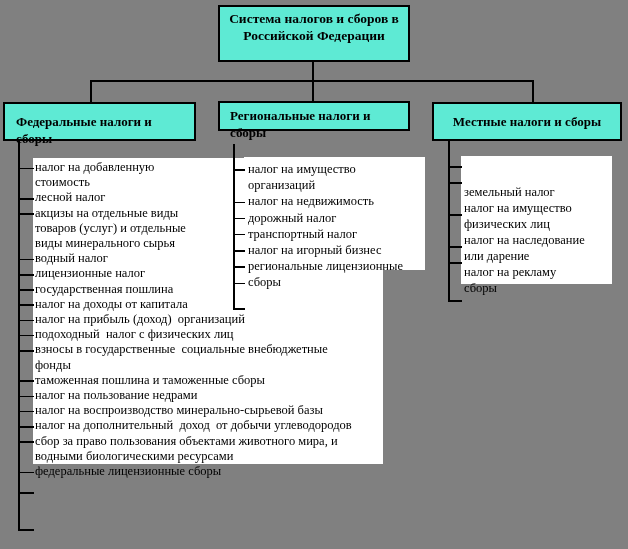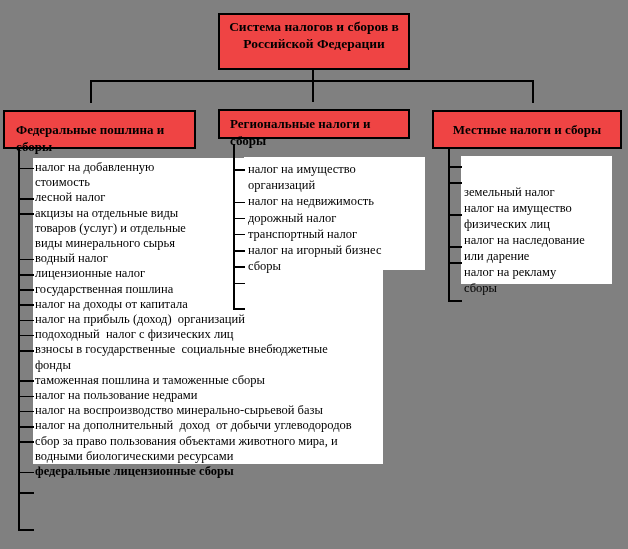--- a/index.html
+++ b/index.html
@@ -2,32 +2,32 @@
 <html><head>
 <meta charset="utf-8">
 <style>
   html,body{margin:0;padding:0;background:#6e6e6e;}
   .canvas{
     position:relative;width:628px;height:549px;background:#808080;
     font-family:"Liberation Serif","DejaVu Serif",serif;color:#000;overflow:hidden;
   }
   .cline{position:absolute;background:#000;}
   .whiterect{position:absolute;background:#fff;}
-  .box{position:absolute;background:#ef4444;border:2px solid #000;box-sizing:border-box;margin-top:8px;}
+  .box{position:absolute;background:#5eead4;border:2px solid #000;box-sizing:border-box;}
   .title-box{
     left:218px;top:5px;width:192px;height:57px;
     font-weight:bold;font-size:13.5px;line-height:17px;text-align:center;padding-top:3px;
   }
   .hdr{font-weight:bold;font-size:13px;line-height:17px;}
   .hdr-federal{left:3px;top:102px;width:193px;height:39px;padding:9px 4px 0 11px;}
   .hdr-regional{left:218px;top:101px;width:192px;height:30px;padding:4px 4px 0 10px;}
   .hdr-local{left:432px;top:102px;width:190px;height:39px;text-align:center;padding-top:9px;}
   .col-text{position:absolute;font-size:12.5px;}
   .col-text .ln{white-space:pre;}
-  .col-text .ln.b{font-weight:bold;}
+  .col-text .ln.b{font-weight:normal;}
   .vbar{position:absolute;width:2px;background:#000;}
   .tick{position:absolute;height:1.5px;background:#000;}
 </style>
 </head>
 <body>
 
 <div class="canvas">
 
   <div class="cline" style="left:312px;top:62px;width:2px;height:20px"></div>
   <div class="cline" style="left:90px;top:80px;width:444px;height:2px"></div>
@@ -75,21 +75,21 @@
       <div class="tick" style="left: 448px; top: 246px; width: 14px;"></div>
       <div class="tick" style="left: 448px; top: 262px; width: 14px;"></div>
       <div class="tick" style="left: 448px; top: 300px; width: 14px;"></div>
     </div>
 
   <div class="box title-box">
     <span>Система налогов и сборов в Российской Федерации</span>
   </div>
 
   <div class="box hdr hdr-federal">
-    <span>Федеральные пошлина и сборы</span>
+    <span>Федеральные налоги и сборы</span>
   </div>
   <div class="box hdr hdr-regional">
     <span>Региональные налоги и сборы</span>
   </div>
   <div class="box hdr hdr-local">
     <span>Местные налоги и сборы</span>
   </div>
 
   <div class="col-text" id="col-federal" style="left: 35px; top: 160px; line-height: 15.2px;">
       <div class="ln">налог на добавленную</div>
@@ -114,20 +114,21 @@
       <div class="ln">водными биологическими ресурсами</div>
       <div class="ln b">федеральные лицензионные сборы</div>
     </div>
   <div class="col-text" id="col-regional" style="left: 248px; top: 161px; line-height: 16.2px;">
       <div class="ln">налог на имущество</div>
       <div class="ln">организаций</div>
       <div class="ln">налог на недвижимость</div>
       <div class="ln">дорожный налог</div>
       <div class="ln">транспортный налог</div>
       <div class="ln">налог на игорный бизнес</div>
+      <div class="ln">региональные лицензионные</div>
       <div class="ln">сборы</div>
     </div>
   <div class="col-text" id="col-local" style="left: 464px; top: 148px; line-height: 16px; margin-top: 36px;">
       <div class="ln">земельный налог</div>
       <div class="ln">налог на имущество</div>
       <div class="ln">физических лиц</div>
       <div class="ln">налог на наследование</div>
       <div class="ln">или дарение</div>
       <div class="ln">налог на рекламу</div>
       <div class="ln">сборы</div>

